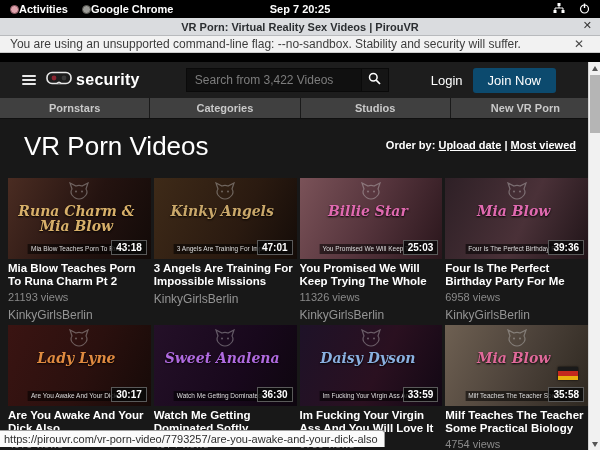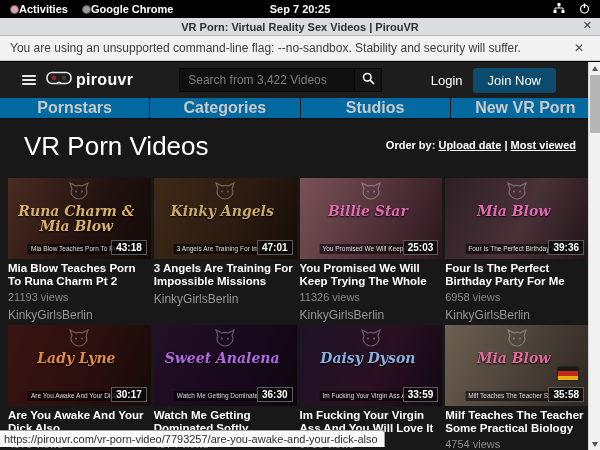--- a/index.html
+++ b/index.html
@@ -21,21 +21,21 @@
     padding-right:10px; }
 
   
   .titlebar { height:18px; background:#dadcdf; border-bottom:1px solid #b8babd;
     display:flex; align-items:center; justify-content:center; position:relative;
     font-size:11px; font-weight:bold; color:#2b2e31; }
   .titlebar .win-close { position:absolute; right:8px; top:1px; font-size:11px;
     color:#333; font-weight:normal; cursor:pointer; }
 
   
-  .infobar { height:25px; background:#f2f2f2; border-bottom:1px solid #c9c9c9;
+  .infobar { height:17px; background:#f2f2f2; border-bottom:1px solid #c9c9c9;
     display:flex; align-items:center; font-size:12px; color:#3c3c3c;
     padding:0 10px; position:relative; }
   .infobar .bar-close { position:absolute; right:16px; color:#4a4a4a;
     font-size:12px; cursor:pointer; }
 
   
   .viewport { position:absolute; top:62px; left:0; width:600px; height:388px;
     background:#181818; overflow:hidden; }
 
   
@@ -55,21 +55,21 @@
   .search-btn { width:27px; height:24px; background:#151515; border:1px solid #0a0a0a;
     border-left:none; display:flex; align-items:center; justify-content:center;
     cursor:pointer; }
   .login { margin-left:auto; color:#fff; font-size:13px; cursor:pointer; }
   .join-btn { background:#0c4a6e; color:#fff; font-size:13px; padding:5px 15px;
     border-radius:3px; cursor:pointer; margin-right:30px; }
 
   
   .navbar { height:21px; background:#1a1a1a; display:flex; gap:1px;
     border-bottom:1px solid #101010; }
-  .nav-item { flex:1; background:#0369a1; color:#c9c9c9; font-size:16px;
+  .nav-item { flex:1; background:#404040; color:#c9c9c9; font-size:11px;
     font-weight:bold; display:flex; align-items:center; justify-content:center;
     cursor:pointer; }
 
   
   .page-head { display:flex; align-items:flex-start; padding:12px 24px 0 24px;
     height:59px; }
   .page-title { color:#fff; font-size:26px; font-weight:normal; }
   .orderby { margin-left:auto; margin-top:8px; color:#fff; font-size:11px;
     font-weight:bold; }
   .orderby a { color:#fff; text-decoration:underline; cursor:pointer; }
@@ -185,21 +185,21 @@
     </div>
     <div class="logo">
       <span>
         <svg width="26" height="14" viewBox="0 0 26 14">
             <rect x="1" y="1.5" width="24" height="11" rx="5" stroke="#e8e8e8" stroke-width="1.6" fill="none"></rect>
             <circle cx="8" cy="7" r="2.4" fill="#8a2430"></circle>
             <circle cx="18" cy="7" r="2.4" fill="#3a3a3a"></circle>
             <path d="M11 12.5 q2 -2.5 4 0" stroke="#e8e8e8" stroke-width="1.4" fill="#1d1d1d"></path>
           </svg>
       </span>
-      <span class="logo-text">pirouvr</span>
+      <span class="logo-text">security</span>
     </div>
     <div class="searchbox">
       <input class="search-input" type="text" placeholder="Search from 3,422 Videos" style="">
       <div class="search-btn">
         <span>
           <svg width="13" height="13" viewBox="0 0 13 13">
               <circle cx="5.3" cy="5.3" r="3.8" stroke="#fff" stroke-width="1.5" fill="none"></circle>
               <line x1="8.2" y1="8.2" x2="12" y2="12" stroke="#fff" stroke-width="1.7"></line>
             </svg>
         </span>

